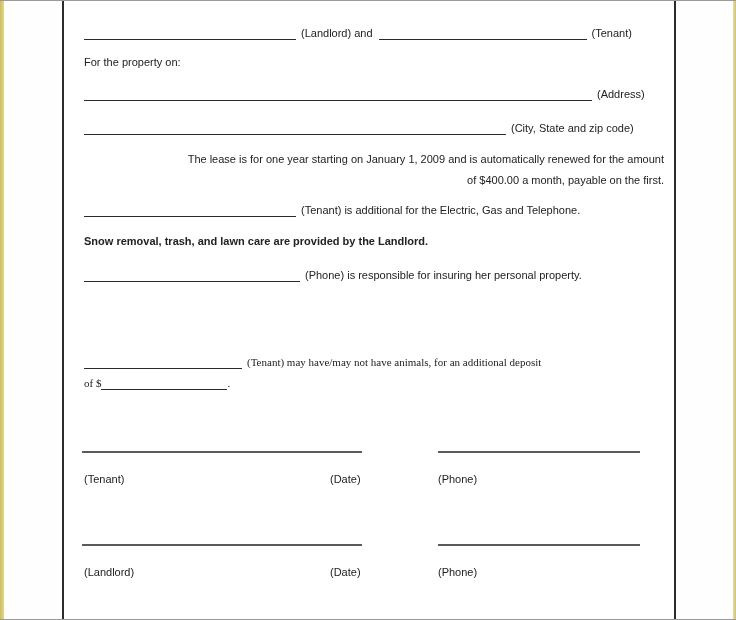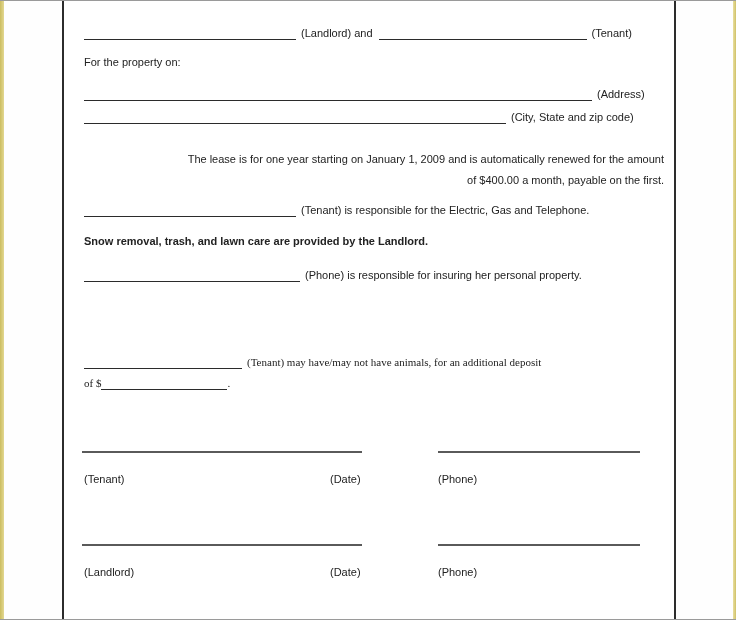--- a/index.html
+++ b/index.html
@@ -22,21 +22,21 @@
   .blank{display:inline-block;border-bottom:1.5px solid #2b2b2b;vertical-align:-3px;
          margin-right:5px;}
   .blank.tight{margin-right:0;}
   .ml{margin-left:6px;}
   .w212{width:212px;} .w208{width:208px;} .w508{width:508px;} .w422{width:422px;}
   .w216{width:216px;} .w170{width:170px;} .w158{width:158px;} .w126{width:126px;}
   .r-intro{top:-14px;}
   .r-parties{top:24px;}
   .r-property{top:53px;}
   .r-address{top:85px;}
-  .r-city{top:108px;}
+  .r-city{top:119px;}
   .r-lease{top:149px;line-height:21px;text-align:right;}
   .r-utilities{top:201px;}
   .r-services{top:232px;font-weight:bold;}
   .r-insurance{top:266px;}
   .r-premises{top:299px;line-height:21px;}
   .r-animals{top:352px;line-height:21px;font-family:Liberation Serif, serif;}
   
   .sigblock{position:absolute;left:82px;width:580px;height:44px;}
   .sig1{top:451px;} .sig2{top:544px;}
   .sigline{position:absolute;top:0;height:2px;background:#5a5a5a;}
@@ -71,21 +71,21 @@
   <div class="row r-city">
     <span class="blank w422"></span><span>(City, State and zip code)</span>
   </div>
 
   <div class="row r-lease">
     <div>The lease is for one year starting on January 1, 2009 and is automatically renewed for the amount</div>
     <div>of $400.00 a month, payable on the first.</div>
   </div>
 
   <div class="row r-utilities">
-    <span class="blank w212"></span><span>(Tenant) is responsible for the Electric, Gas and Telephone.</span>
+    <span class="blank w212"></span><span>(Tenant) is additional for the Electric, Gas and Telephone.</span>
   </div>
 
   <div class="row r-services">
     <span>Snow removal, trash, and lawn care are provided by the Landlord.</span>
   </div>
 
   <div class="row r-insurance">
     <span class="blank w216"></span><span>(Phone) is responsible for insuring her personal property.</span>
   </div>
 

